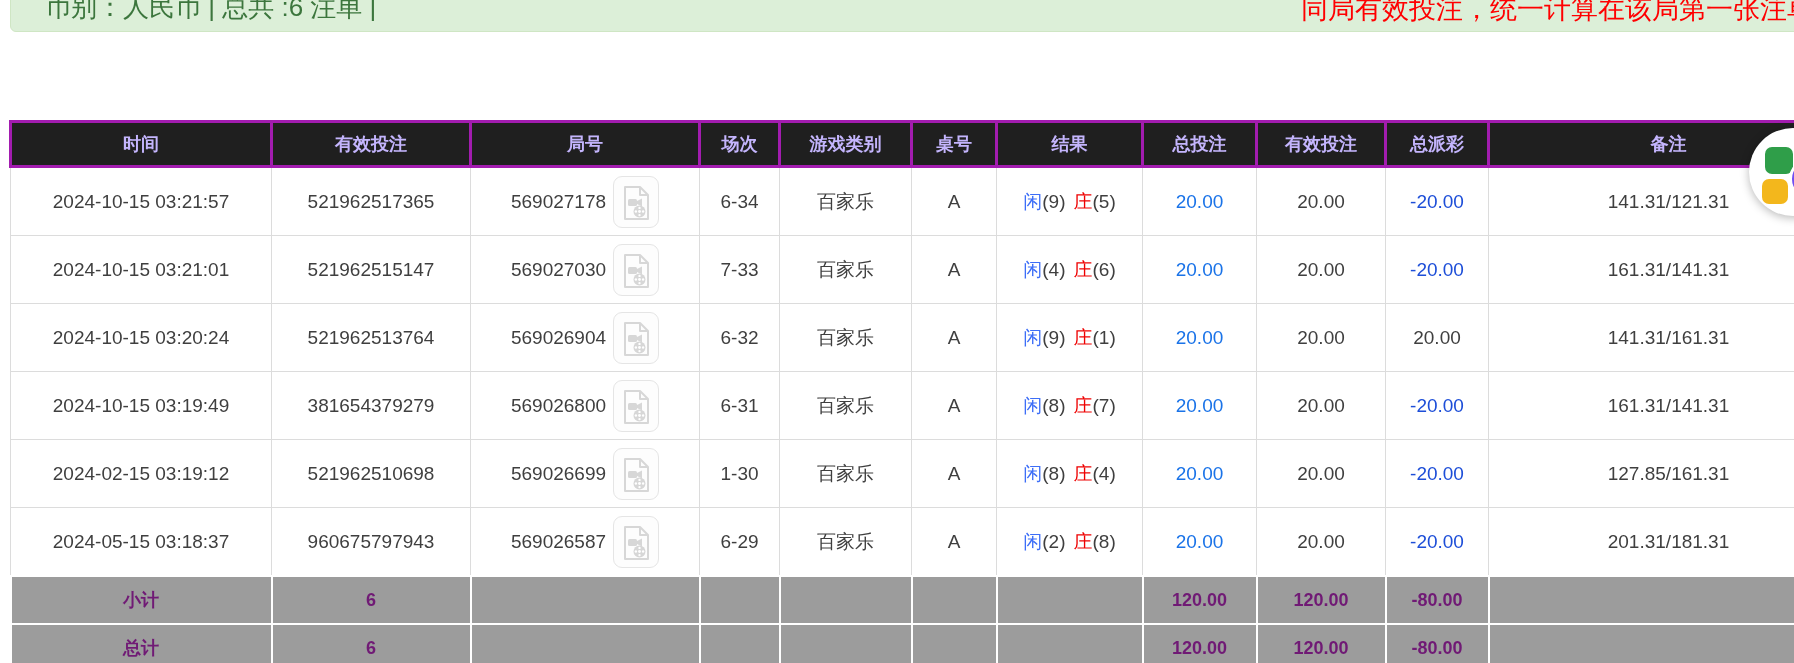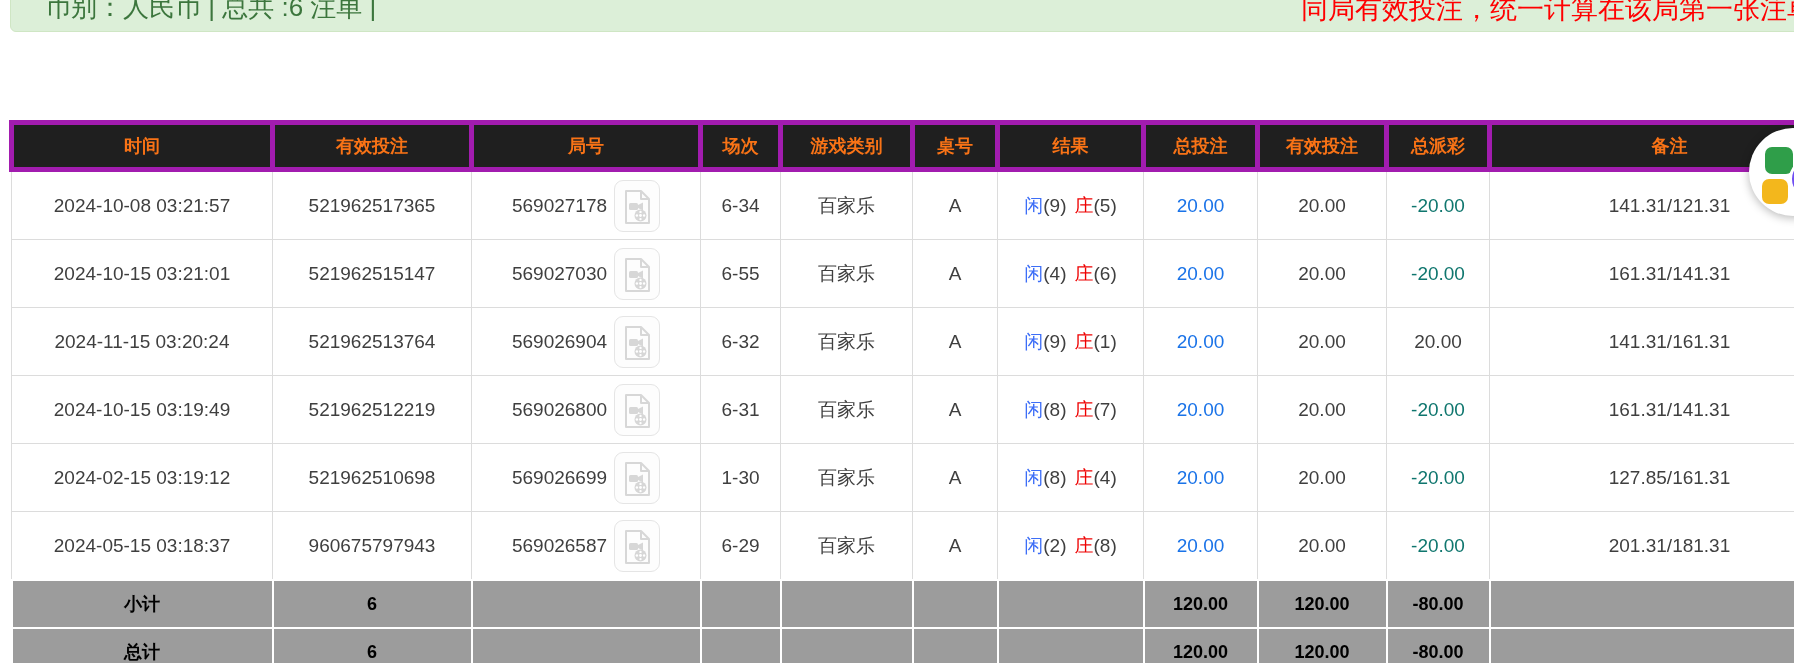--- a/index.html
+++ b/index.html
@@ -27,40 +27,40 @@
     font-size:27px;color:#ff0000;white-space:nowrap;
   }
   
   .table-wrap{
     position:absolute;left:9px;top:120px;width:1838px;
   }
   table{
     border-collapse:collapse;table-layout:fixed;width:1838px;
   }
   th{
-    background:#1f1f1f;color:#f97316;
+    background:#1f1f1f;color:#c4b5fd;
     font-size:18px;font-weight:bold;
-    height:42px;border:5px solid #a21caf;
+    height:42px;border:3px solid #a21caf;
     padding:0;text-align:center;vertical-align:middle;
   }
   td{
     border:1px solid #dcdcdc;
     height:67px;padding:0;
     text-align:center;vertical-align:middle;
     font-size:19px;color:#3f3f3f;background:#ffffff;
   }
   tr.sum-row td{
-    background:#9c9c9c;color:#000000;font-weight:bold;
+    background:#9c9c9c;color:#701a75;font-weight:bold;
     border:2px solid #ffffff;height:46px;font-size:18px;
   }
   .bet-link{color:#1a73e8;cursor:pointer;}
   .player{color:#3d6ef7;}
   .banker{color:#ee0000;margin-left:8px;}
   .score{color:#3f3f3f;}
-  .neg{color:#0f766e;}
+  .neg{color:#1d4ed8;}
   .round-no{vertical-align:middle;}
   .video-btn{
     display:inline-block;vertical-align:middle;
     width:46px;height:52px;margin-left:7px;
     background:#fdfdfd;border:1px solid #e5e5e5;border-radius:9px;
     padding:0;cursor:pointer;
   }
   .video-btn svg{display:block;margin:2px auto 0;}
   
   .float-btn{
@@ -118,21 +118,21 @@
         <th>桌号</th>
         <th>结果</th>
         <th>总投注</th>
         <th>有效投注</th>
         <th>总派彩</th>
         <th>备注</th>
       </tr>
     </thead>
     <tbody id="rows-body">
   <tr class="data-row">
-    <td><span>2024-10-08 03:21:57</span></td>
+    <td><span>2024-10-15 03:21:57</span></td>
     <td><span>521962517365</span></td>
     <td>
       <span class="round-no">569027178</span><button class="video-btn">
         <svg width="32" height="38" viewBox="0 0 32 38">
           <path d="M5 3 h15 l8 8 v24 h-23 z" fill="none" stroke="#d7d7d7" stroke-width="2" stroke-linejoin="round"></path>
           <path d="M20 3 v8 h8" fill="none" stroke="#d7d7d7" stroke-width="2" stroke-linejoin="round"></path>
           <rect x="8" y="15" width="9" height="7" rx="1.5" fill="#d7d7d7"></rect>
           <path d="M17 17 l5 -2.5 v8 l-5 -2.5 z" fill="#d7d7d7"></path>
           <circle cx="19.5" cy="27.5" r="6" fill="#d7d7d7"></circle>
           <circle cx="19.5" cy="27.5" r="1.4" fill="#ffffff"></circle>
@@ -165,32 +165,32 @@
           <path d="M17 17 l5 -2.5 v8 l-5 -2.5 z" fill="#d7d7d7"></path>
           <circle cx="19.5" cy="27.5" r="6" fill="#d7d7d7"></circle>
           <circle cx="19.5" cy="27.5" r="1.4" fill="#ffffff"></circle>
           <circle cx="19.5" cy="23.9" r="1.2" fill="#ffffff"></circle>
           <circle cx="19.5" cy="31.1" r="1.2" fill="#ffffff"></circle>
           <circle cx="15.9" cy="27.5" r="1.2" fill="#ffffff"></circle>
           <circle cx="23.1" cy="27.5" r="1.2" fill="#ffffff"></circle>
         </svg>
       </button>
     </td>
-    <td><span>6-55</span></td>
+    <td><span>7-33</span></td>
     <td><span>百家乐</span></td>
     <td><span>A</span></td>
     <td><span class="player">闲</span><span class="score">(4)</span><span class="banker">庄</span><span class="score">(6)</span></td>
     <td><span class="bet-link">20.00</span></td>
     <td><span>20.00</span></td>
     <td><span class="payout neg">-20.00</span></td>
     <td><span>161.31/141.31</span></td>
   </tr>
 
   <tr class="data-row">
-    <td><span>2024-11-15 03:20:24</span></td>
+    <td><span>2024-10-15 03:20:24</span></td>
     <td><span>521962513764</span></td>
     <td>
       <span class="round-no">569026904</span><button class="video-btn">
         <svg width="32" height="38" viewBox="0 0 32 38">
           <path d="M5 3 h15 l8 8 v24 h-23 z" fill="none" stroke="#d7d7d7" stroke-width="2" stroke-linejoin="round"></path>
           <path d="M20 3 v8 h8" fill="none" stroke="#d7d7d7" stroke-width="2" stroke-linejoin="round"></path>
           <rect x="8" y="15" width="9" height="7" rx="1.5" fill="#d7d7d7"></rect>
           <path d="M17 17 l5 -2.5 v8 l-5 -2.5 z" fill="#d7d7d7"></path>
           <circle cx="19.5" cy="27.5" r="6" fill="#d7d7d7"></circle>
           <circle cx="19.5" cy="27.5" r="1.4" fill="#ffffff"></circle>
@@ -206,21 +206,21 @@
     <td><span>A</span></td>
     <td><span class="player">闲</span><span class="score">(9)</span><span class="banker">庄</span><span class="score">(1)</span></td>
     <td><span class="bet-link">20.00</span></td>
     <td><span>20.00</span></td>
     <td><span class="payout">20.00</span></td>
     <td><span>141.31/161.31</span></td>
   </tr>
 
   <tr class="data-row">
     <td><span>2024-10-15 03:19:49</span></td>
-    <td><span>521962512219</span></td>
+    <td><span>381654379279</span></td>
     <td>
       <span class="round-no">569026800</span><button class="video-btn">
         <svg width="32" height="38" viewBox="0 0 32 38">
           <path d="M5 3 h15 l8 8 v24 h-23 z" fill="none" stroke="#d7d7d7" stroke-width="2" stroke-linejoin="round"></path>
           <path d="M20 3 v8 h8" fill="none" stroke="#d7d7d7" stroke-width="2" stroke-linejoin="round"></path>
           <rect x="8" y="15" width="9" height="7" rx="1.5" fill="#d7d7d7"></rect>
           <path d="M17 17 l5 -2.5 v8 l-5 -2.5 z" fill="#d7d7d7"></path>
           <circle cx="19.5" cy="27.5" r="6" fill="#d7d7d7"></circle>
           <circle cx="19.5" cy="27.5" r="1.4" fill="#ffffff"></circle>
           <circle cx="19.5" cy="23.9" r="1.2" fill="#ffffff"></circle>

